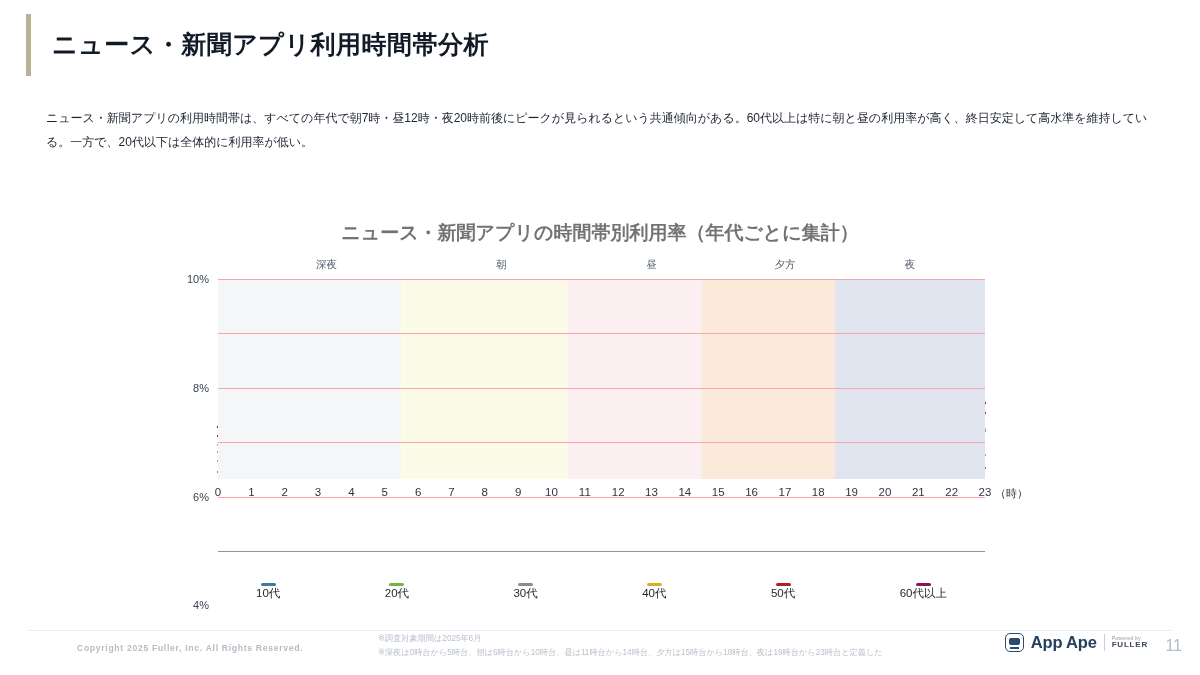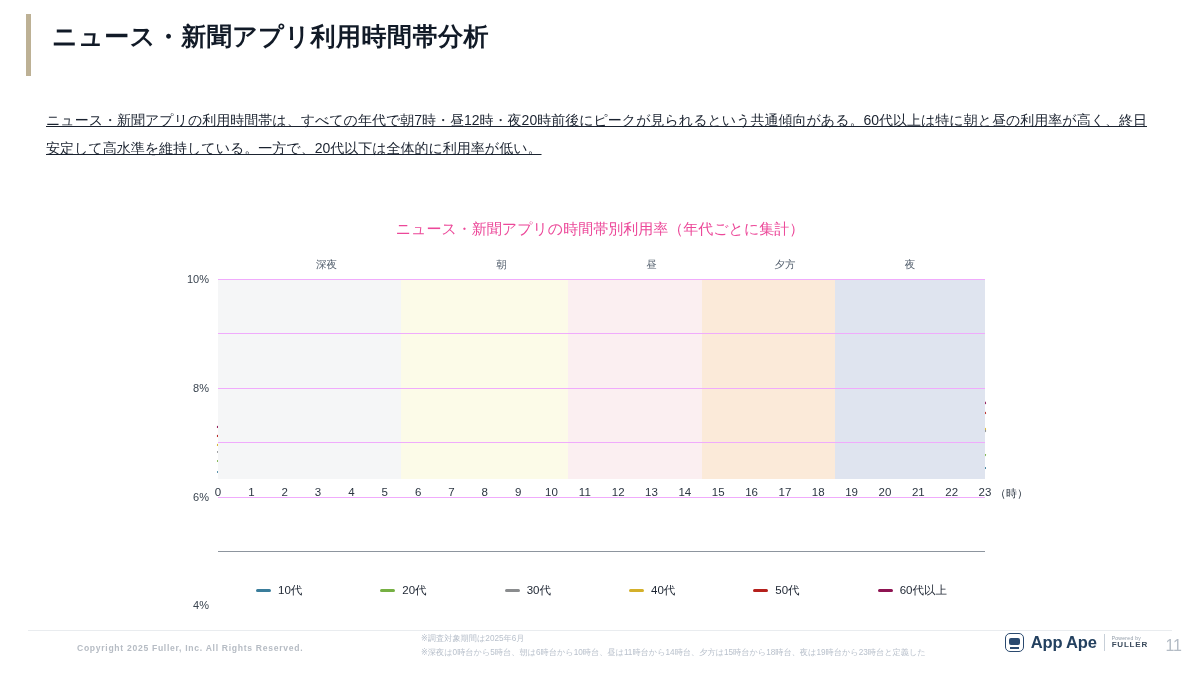--- a/index.html
+++ b/index.html
@@ -14,52 +14,51 @@
 
   
   .accent-bar {
     position: absolute;
     left: 26px; top: 14px;
     width: 5px; height: 62px;
     background: #bdb195;
   }
   .page-title {
     position: absolute;
-    left: 52px; top: 20px;
+    left: 52px; top: 28px;
     font-size: 25px;
     font-weight: 700;
     letter-spacing: .5px;
     color: #111a27;
     white-space: nowrap;
   }
 
   .lede {
     position: absolute;
     left: 46px; top: 106px;
     width: 1112px;
-    font-size: 14px;
+    font-size: 12px;
     line-height: 2.0;
     color: #1b2330;
-    text-decoration: underline;
   }
 
   
   .chart-wrap {
     position: absolute;
     left: 0; top: 205px;
     width: 1200px; height: 420px;
   }
   .chart-title {
     position: absolute;
     left: 0; top: 15px;
     width: 1200px;
     text-align: center;
-    font-size: 15px;
-    font-weight: 400;
-    color: #ec4899;
+    font-size: 19px;
+    font-weight: 700;
+    color: #737373;
   }
 
   
   .plot {
     position: absolute;
     left: 218px; top: 74px;
     width: 767px; height: 200px;
   }
   .band {
     position: absolute;
@@ -70,21 +69,21 @@
     top: -21px;
     transform: translateX(-50%);
     font-size: 10.5px;
     color: #55616f;
     white-space: nowrap;
   }
   .gridline {
     position: absolute;
     left: 0; width: 100%;
     height: 1px;
-    background: #f0abfc;
+    background: #fca5a5;
   }
   .ytick {
     position: absolute;
     right: 100%;
     margin-right: 9px;
     transform: translateY(-50%);
     font-size: 11px;
     color: #3a4450;
     white-space: nowrap;
   }
@@ -119,24 +118,24 @@
     position: absolute;
     left: 218px; top: 378px;
     width: 767px;
     display: flex;
     justify-content: space-between;
     padding: 0 38px;
   }
   .legend-item {
     display: flex;
     align-items: center;
-    gap: 7px;
     font-size: 11.5px;
     color: #1b2330;
     white-space: nowrap;
+    flex-direction: column;
   }
   .legend-swatch {
     width: 15px; height: 2.6px;
     border-radius: 2px;
     display: inline-block;
   }
 
   
   .footer-rule {
     position: absolute;
@@ -155,21 +154,21 @@
     white-space: nowrap;
     margin-left: 47px;
   }
   .notes {
     position: absolute;
     left: 378px; bottom: 16px;
     font-size: 8.2px;
     line-height: 1.62;
     color: #b9c1cc;
   }
-  .notes div { white-space: nowrap; margin-left: 43px; }
+  .notes div { white-space: nowrap; }
 
   .brand {
     position: absolute;
     right: 52px; bottom: 23px;
     display: flex;
     align-items: center;
     gap: 7px;
   }
   .brand-mark {
     width: 19px; height: 19px;

